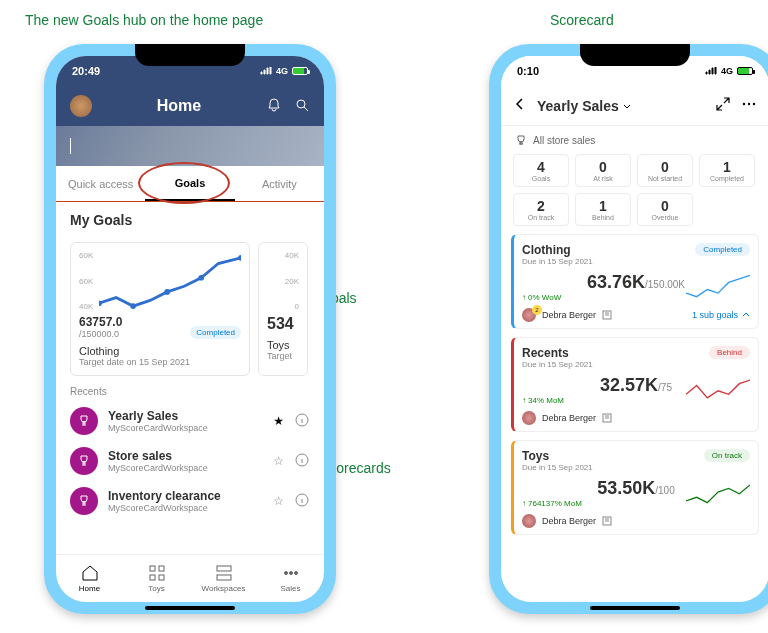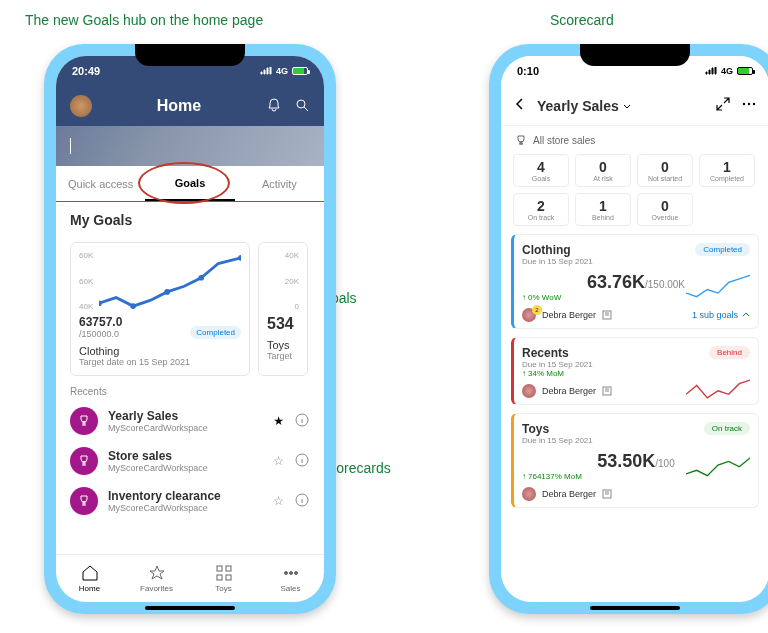--- a/index.html
+++ b/index.html
@@ -221,32 +221,33 @@
       </div>
     <div class="bottom">
       <div class="bitem active">
           <svg width="18" height="18" viewBox="0 0 18 18">
             <path d="M2 8 9 2l7 6v8H2z"></path>
           </svg>
           <span>Home</span>
         </div>
       <div class="bitem">
           <svg width="18" height="18" viewBox="0 0 18 18">
-            <path d="m9 2 2 5h5l-4 3 2 5-5-3-5 3 2-5-4-3h5z"></path>
-          </svg>
-          <span>Favorites</span>
-        </div>
-      <div class="bitem">
-          <svg width="18" height="18" viewBox="0 0 18 18">
             <rect x="2" y="2" width="5" height="5"></rect>
             <rect x="11" y="2" width="5" height="5"></rect>
             <rect x="2" y="11" width="5" height="5"></rect>
             <rect x="11" y="11" width="5" height="5"></rect>
           </svg>
           <span>Toys</span>
+        </div>
+      <div class="bitem">
+          <svg width="18" height="18" viewBox="0 0 18 18">
+            <rect x="2" y="2" width="14" height="5"></rect>
+            <rect x="2" y="11" width="14" height="5"></rect>
+          </svg>
+          <span>Workspaces</span>
         </div>
       <div class="bitem">
           <svg width="18" height="18" viewBox="0 0 18 18">
             <circle cx="4" cy="9" r="1.5" fill="currentColor"></circle>
             <circle cx="9" cy="9" r="1.5" fill="currentColor"></circle>
             <circle cx="14" cy="9" r="1.5" fill="currentColor"></circle>
           </svg>
           <span>Sales</span>
         </div>
     </div>
@@ -340,20 +341,21 @@
             </svg>
             <span style="flex:1"></span>
             <span class="lg-sub">1 sub goals <svg width="8" height="8" viewBox="0 0 8 8">
                 <path d="M1 5 4 2l3 3" stroke="#0078d4" fill="none"></path>
               </svg></span>
           </div>
         </div>
         <div class="lg lg-red">
           <div class="lg-name">Recents</div>
           <div class="lg-due">Due in 15 Sep 2021</div>
+          <div class="lg-val">32.57K<span class="lg-tgt">/75</span></div>
           <div class="lg-delta"><span style="color:#0a8a0a;">↑</span> 34% MoM</div>
           <span class="lg-chip c-behind">Behind</span>
           <svg class="lg-spark" viewBox="0 0 72 28">
             <polyline points="0,20 12,10 24,24 36,16 48,20 60,8 72,4" stroke="#d13438" stroke-width="1.5" fill="none"></polyline>
           </svg>
           <div class="lg-owner">
             <span class="oav"></span>
             <span>Debra Berger</span> 
             <svg width="10" height="10" viewBox="0 0 10 10" stroke="#888" fill="none">
               <rect x="1" y="1" width="8" height="8"></rect>

